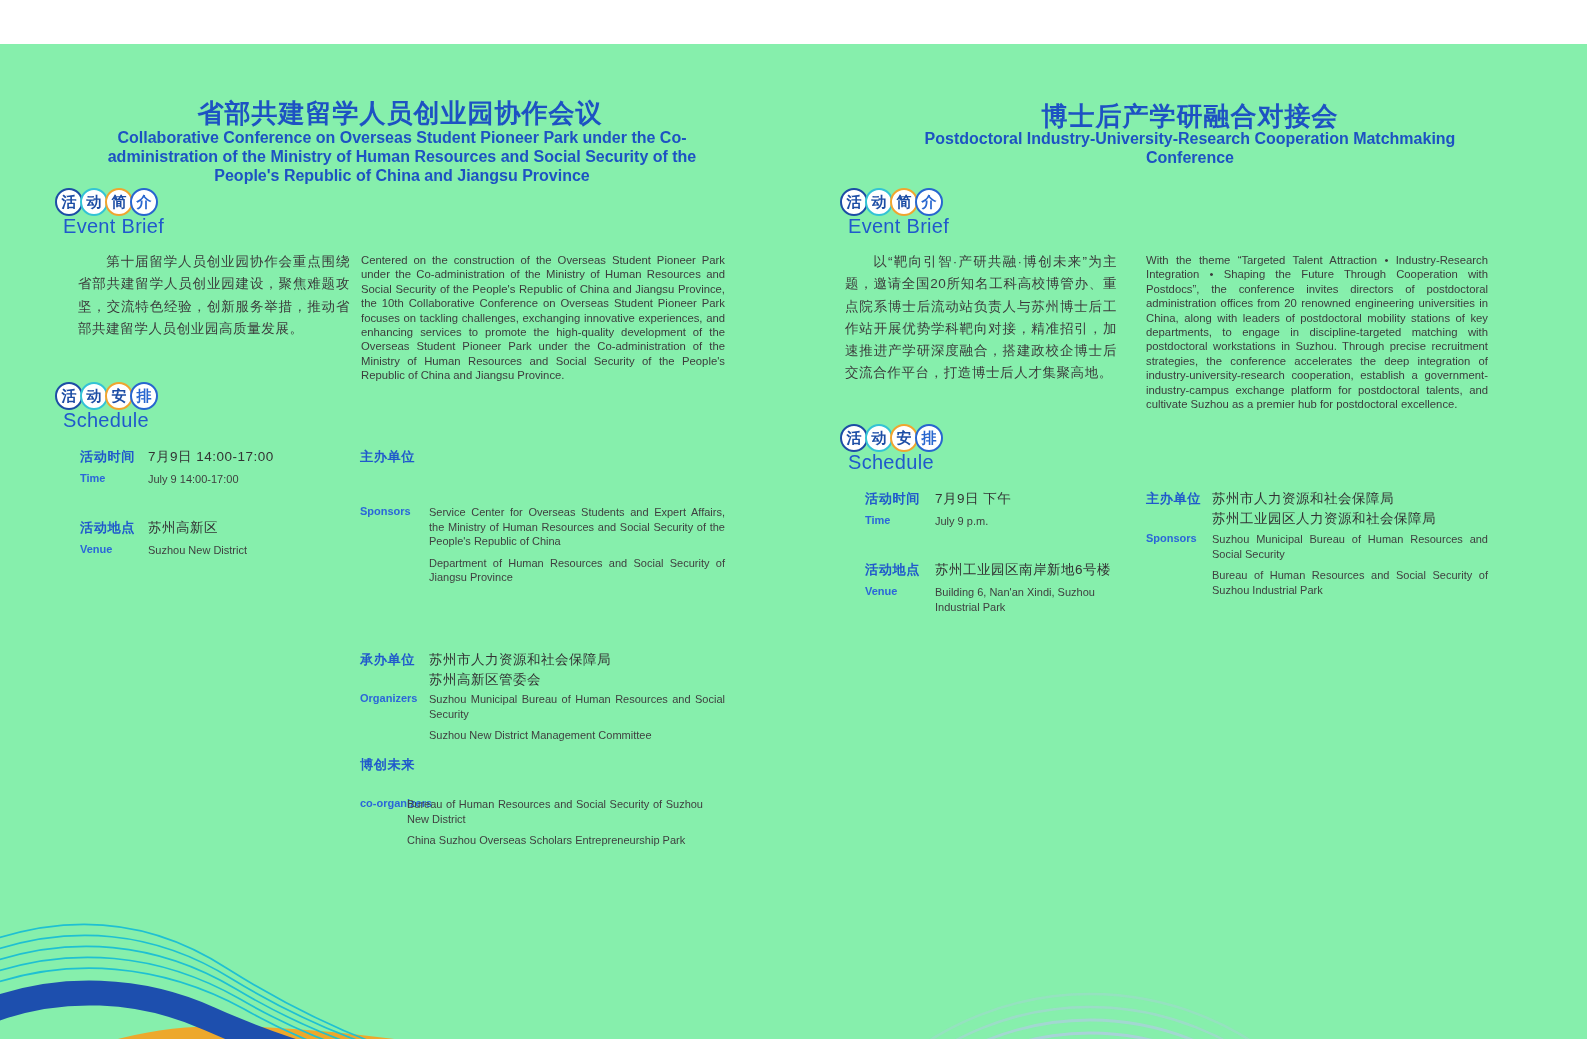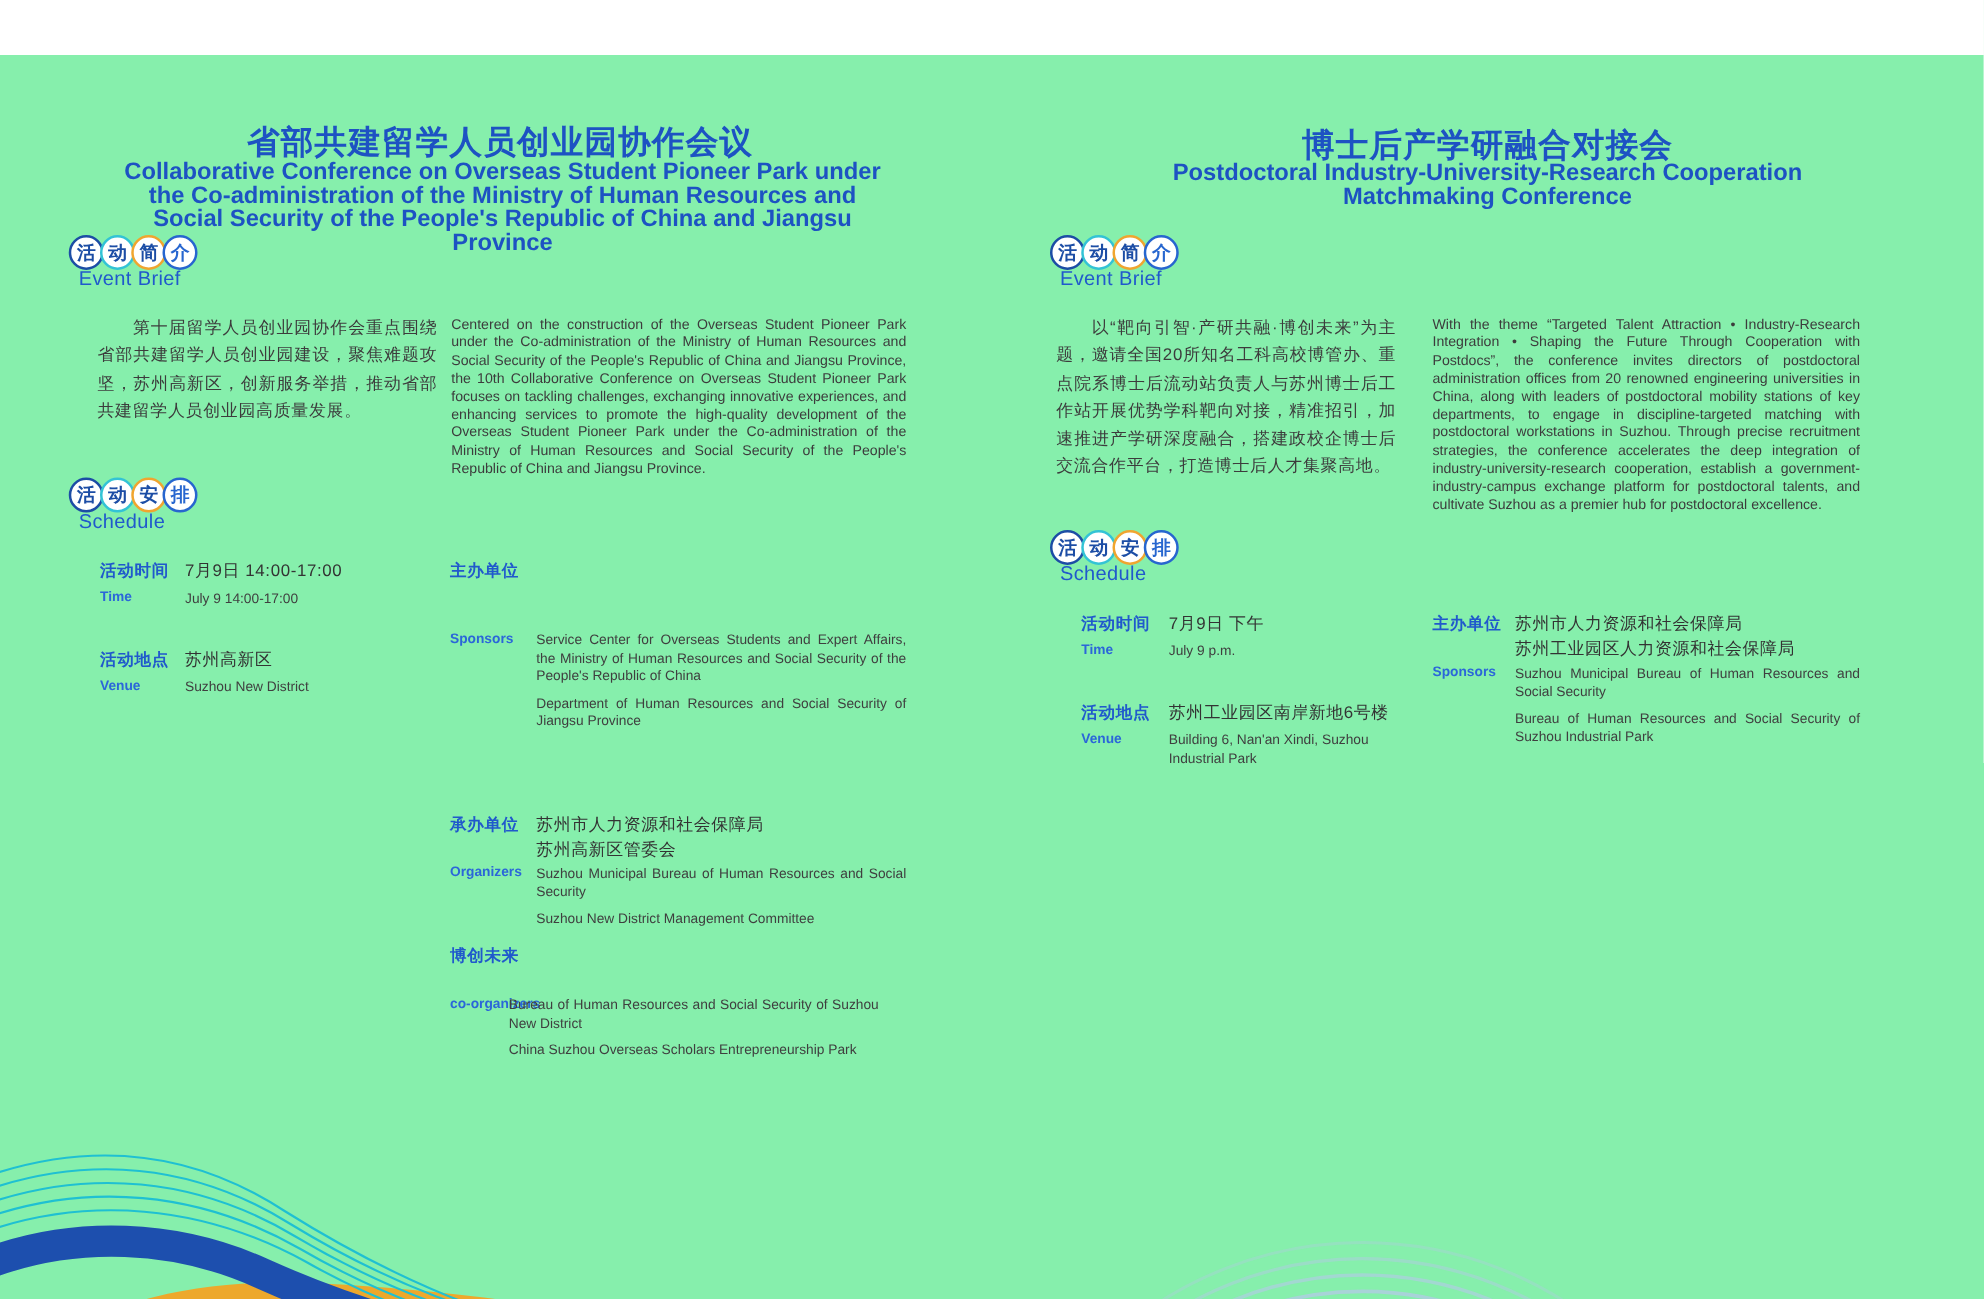--- a/index.html
+++ b/index.html
@@ -1,30 +1,30 @@
 <!DOCTYPE html>
 <html><head>
 <meta charset="utf-8">
 <style>
   html,body{margin:0;padding:0;background:#ffffff;}
   .canvas{position:relative;width:1587px;height:1039px;background:#86efac;overflow:hidden;
           font-family:"Liberation Sans","DejaVu Sans",sans-serif;margin-top:44px;}
   .abs{position:absolute;}
   
   .tcn{font-weight:700;font-size:26px;color:#1d52c3;text-align:center;letter-spacing:1px;}
-  .ten{font-weight:700;font-size:19px;color:#1d52c3;text-align:center;line-height:19px;}
+  .ten{font-weight:700;font-size:16px;color:#1d52c3;text-align:center;line-height:19px;}
   
   .badge{display:flex;align-items:center;}
   .bc{width:28px;height:28px;border:2.4px solid #1c4da5;border-radius:50%;background:#fff;
       display:flex;align-items:center;justify-content:center;
       font-size:15px;font-weight:700;color:#1c4da5;margin-right:-3px;box-sizing:border-box;}
   .c2{border-color:#33c3d5;}
   .c3{border-color:#f0a52f;}
   .c4{border-color:#2766cf;color:#2766cf;}
-  .blabel{font-size:16px;color:#2059cc;font-weight:500;letter-spacing:.3px;}
+  .blabel{font-size:20px;color:#2059cc;font-weight:500;letter-spacing:.3px;}
   
   .pcn{font-size:13.5px;line-height:22.3px;color:#3c3c3c;text-align:justify;
        text-indent:2.1em;letter-spacing:.6px;}
   .pen{font-size:11.3px;line-height:14.4px;color:#3c3c3c;text-align:justify;}
   
   .lcn{font-size:13.2px;font-weight:700;color:#2059cc;letter-spacing:.6px;}
   .len{font-size:11px;font-weight:700;color:#2b66d9;}
   .vcn{font-size:13.5px;color:#333;letter-spacing:.5px;line-height:19.5px;}
   .ven{font-size:11px;color:#3f3f3f;line-height:14.6px;text-align:justify;}
   .ven .vpara{margin:0 0 7px 0;}
@@ -72,21 +72,21 @@
   <div class="abs ten" style="left:95px;top:84px;width:614px;">Collaborative Conference on Overseas Student Pioneer Park under the Co-administration of the Ministry of Human Resources and Social Security of the People's Republic of China and Jiangsu Province</div>
 
   <div class="abs badge" style="left:55px;top:144px;">
     <span class="bc c1">活</span>
     <span class="bc c2">动</span>
     <span class="bc c3">简</span>
     <span class="bc c4">介</span>
   </div>
   <div class="abs blabel" style="left:63px;top:171px;">Event Brief</div>
 
-  <div class="abs pcn" style="left:78px;top:207px;width:272px;">第十届留学人员创业园协作会重点围绕省部共建留学人员创业园建设，聚焦难题攻坚，苏州高新区，创新服务举措，推动省部共建留学人员创业园高质量发展。</div>
+  <div class="abs pcn" style="left:78px;top:207px;width:272px;">第十届留学人员创业园协作会重点围绕省部共建留学人员创业园建设，聚焦难题攻坚，交流特色经验，创新服务举措，推动省部共建留学人员创业园高质量发展。</div>
   <div class="abs pen" style="left:361px;top:209px;width:364px;">Centered on the construction of the Overseas Student Pioneer Park under the Co-administration of the Ministry of Human Resources and Social Security of the People's Republic of China and Jiangsu Province, the 10th Collaborative Conference on Overseas Student Pioneer Park focuses on tackling challenges, exchanging innovative experiences, and enhancing services to promote the high-quality development of the Overseas Student Pioneer Park under the Co-administration of the Ministry of Human Resources and Social Security of the People's Republic of China and Jiangsu Province.</div>
 
   <div class="abs badge" style="left:55px;top:338px;">
     <span class="bc c1">活</span>
     <span class="bc c2">动</span>
     <span class="bc c3">安</span>
     <span class="bc c4">排</span>
   </div>
   <div class="abs blabel" style="left:63px;top:365px;">Schedule</div>
 

